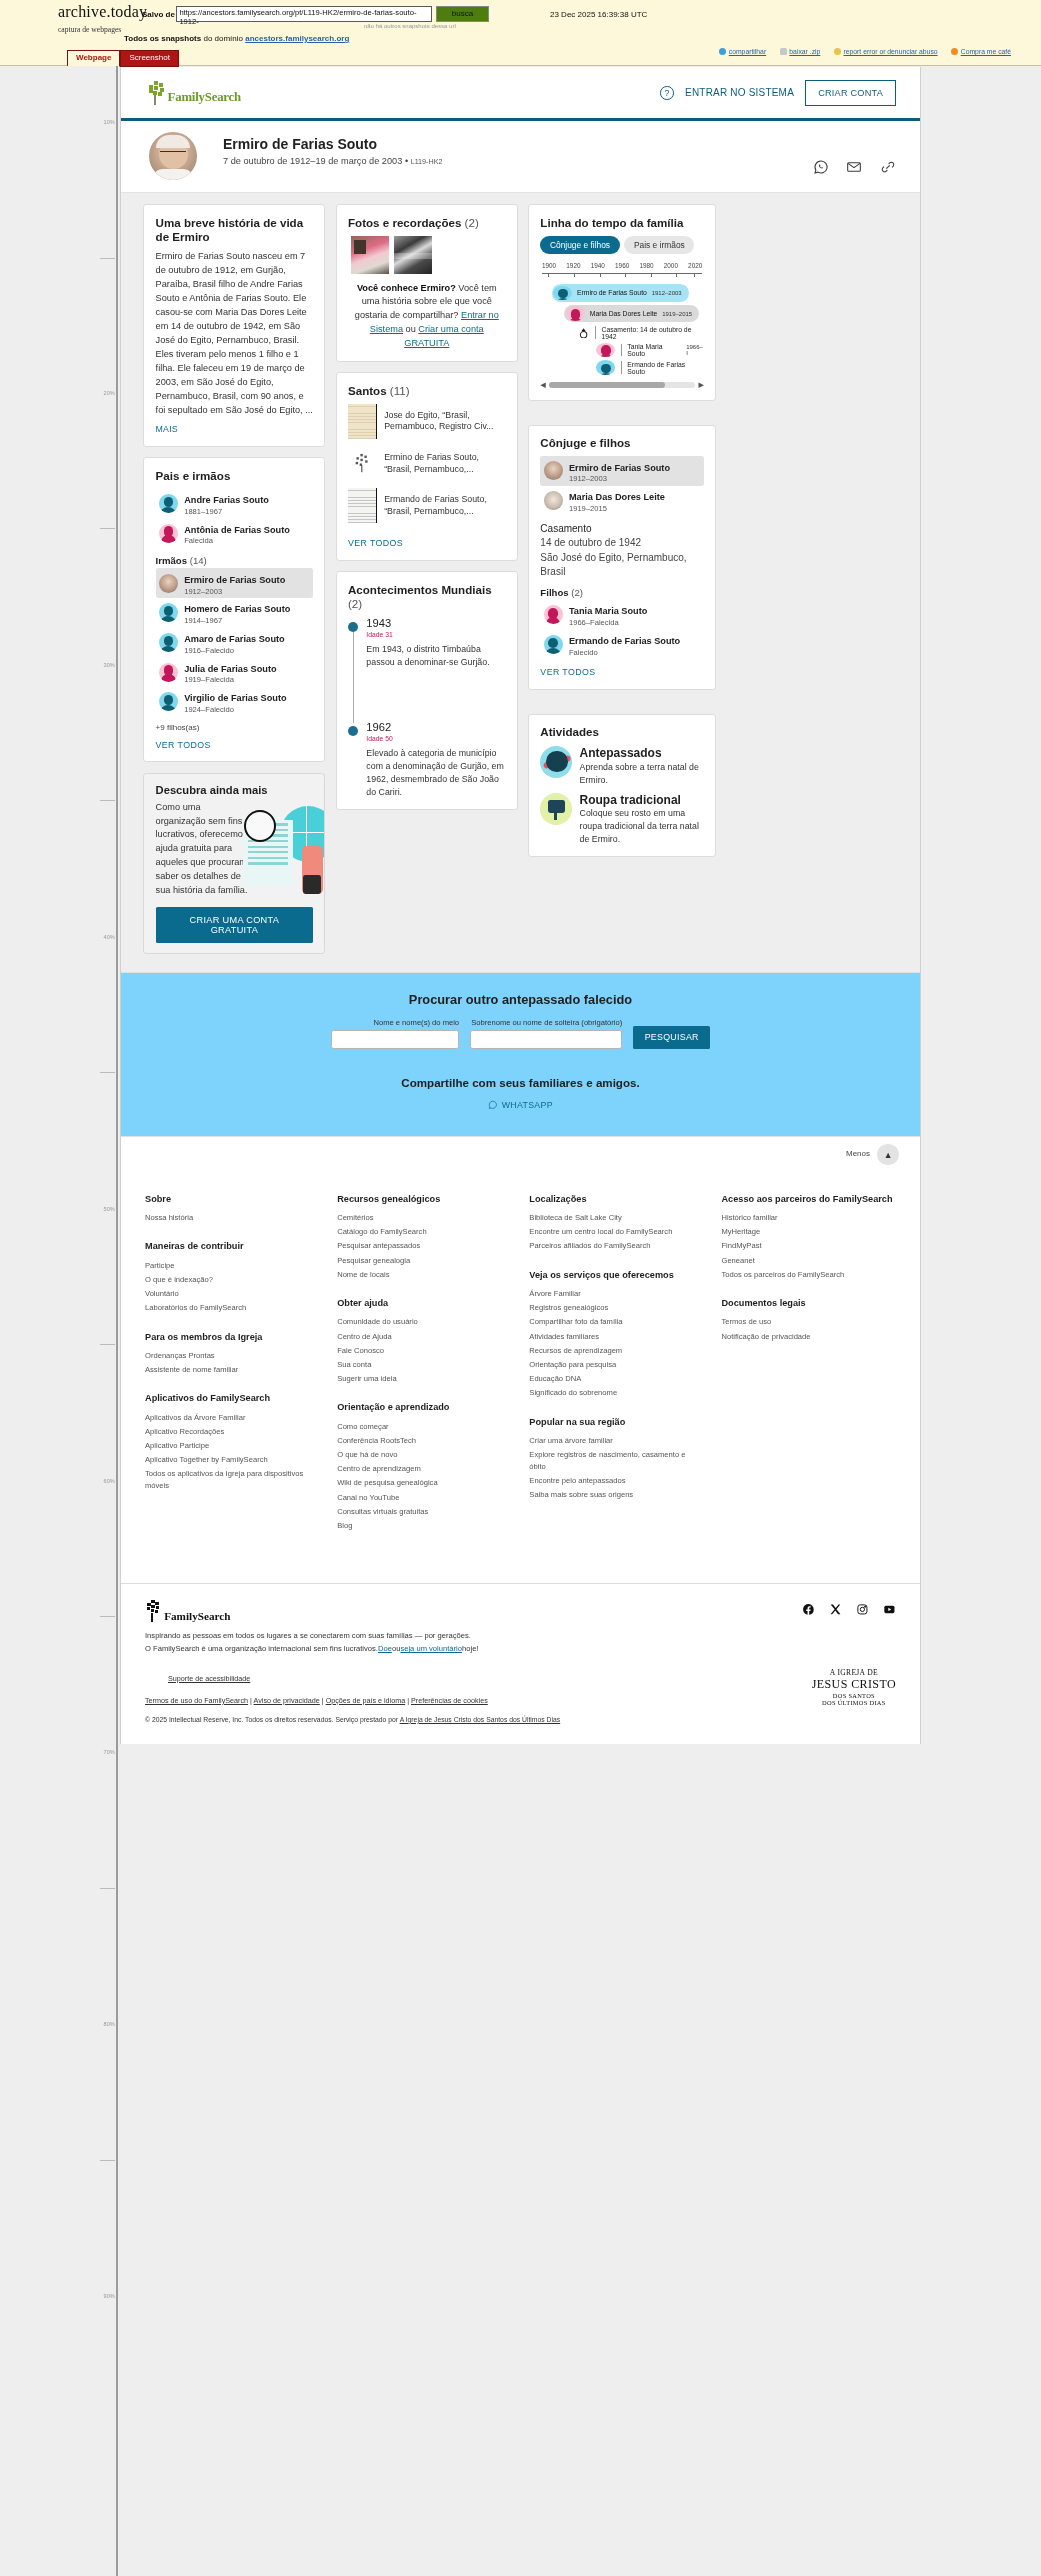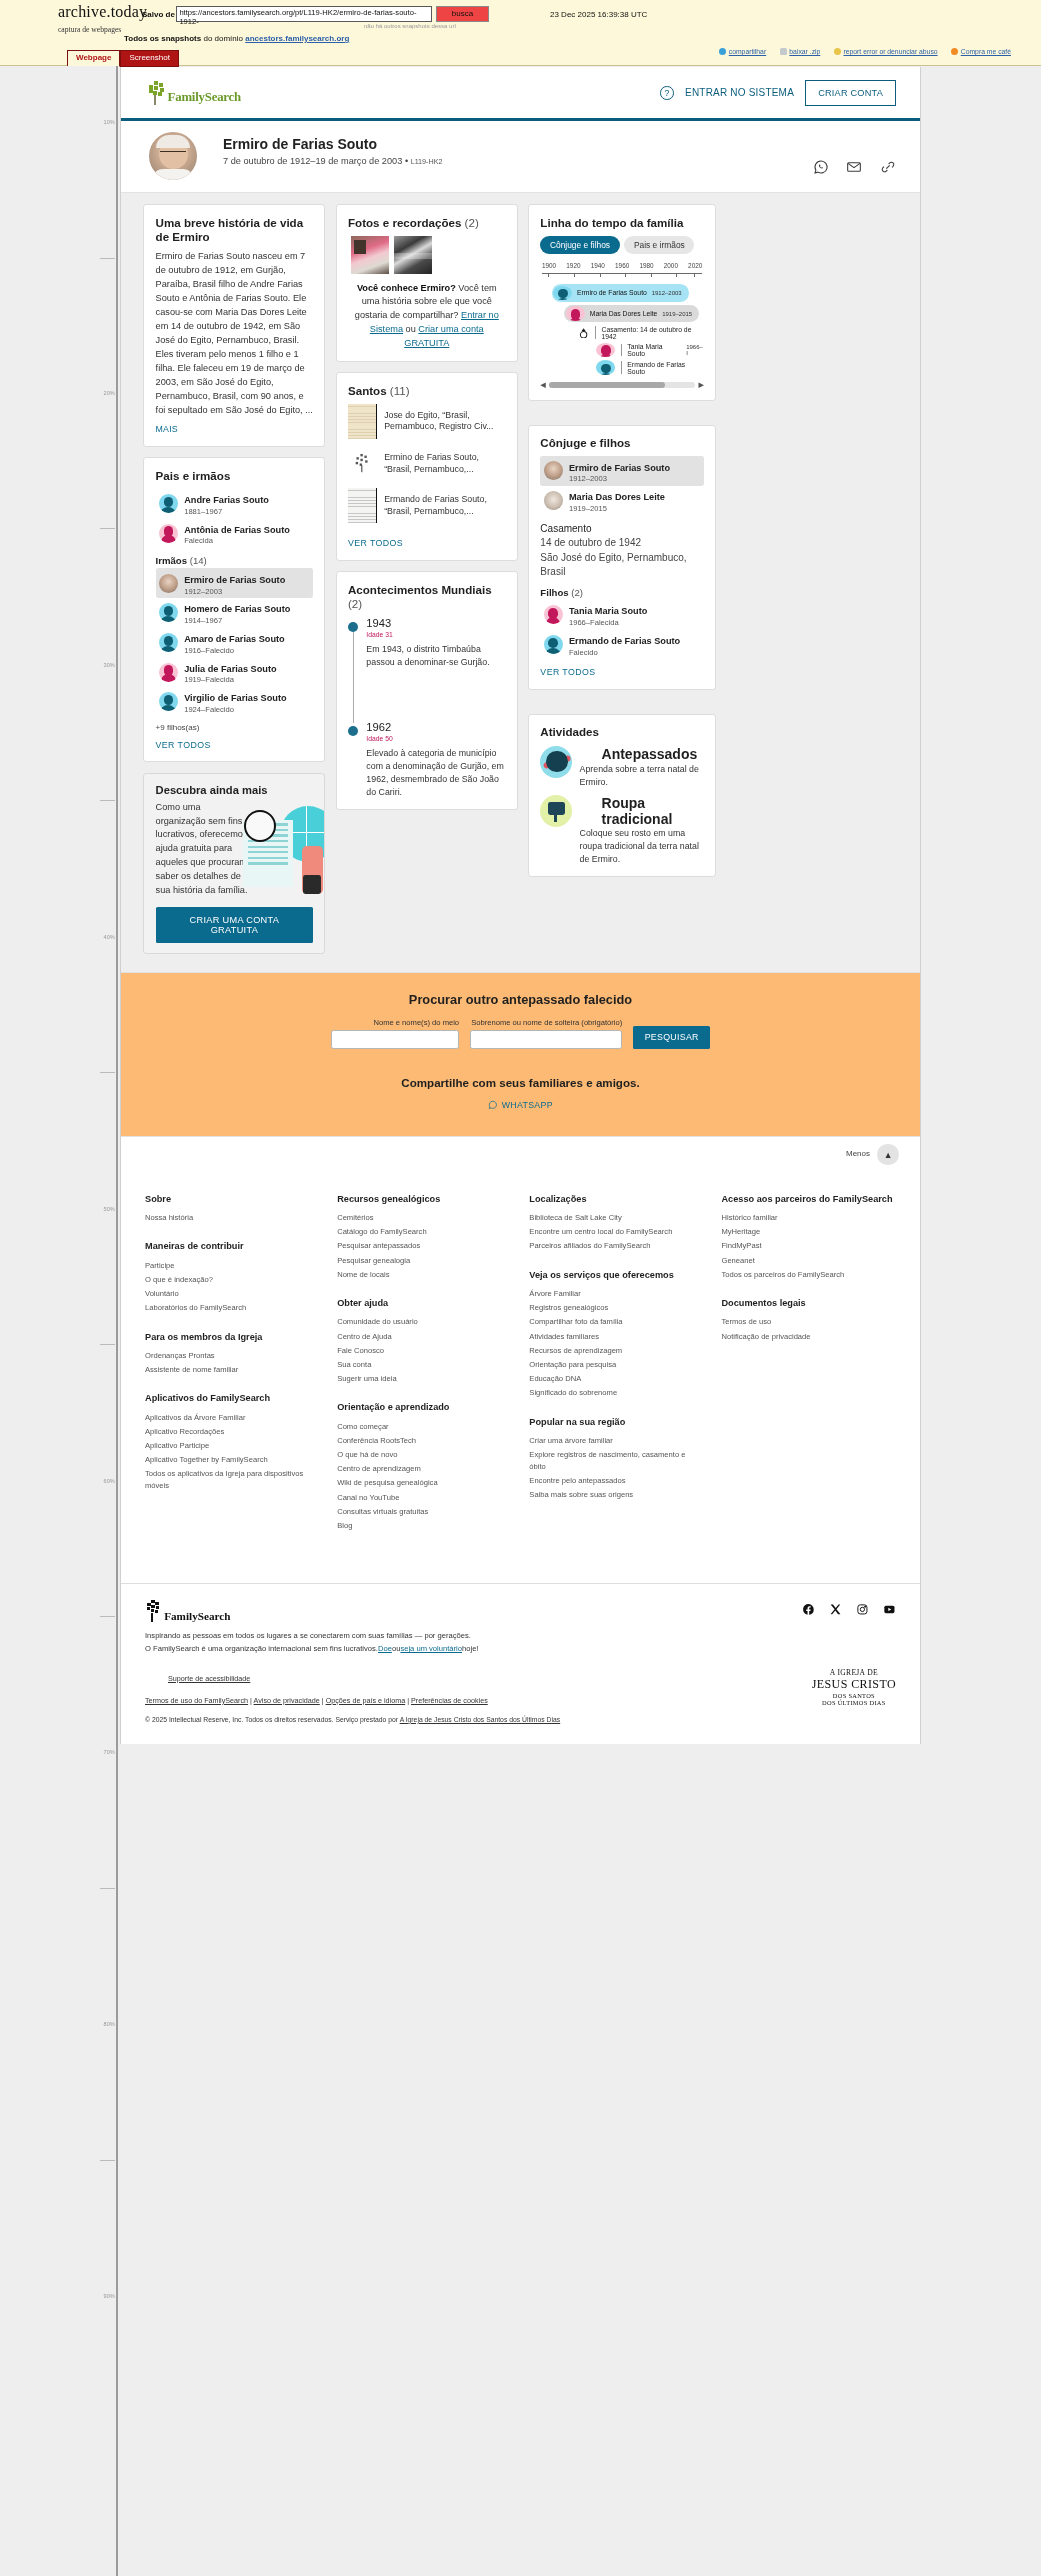--- a/index.html
+++ b/index.html
@@ -20,21 +20,21 @@
   .az-logo { position:absolute; left:58px; top:3.2px; font-family:"Liberation Serif",serif; font-size:16px; color:#111; letter-spacing:0.2px;}
   .az-sub { position:absolute; left:58px; top:25px; font-size:7.6px; color:#333; font-family:"Liberation Serif",serif;}
   .az-savedfrom { position:absolute; left:142px; top:10.4px; font-size:8px; font-weight:bold; color:#111; }
   .az-urlbox {
     position:absolute; left:176px; top:5.6px; width:256px; height:16px;
     border:0.8px solid #5a5a5a; background:#fff; font-size:7.6px; color:#111;
     padding:1.6px 2.4px; font-family:"Liberation Sans",sans-serif;
   }
   .az-searchbtn {
     position:absolute; left:436px; top:5.6px; width:53px; height:16px;
-    border:0.8px solid #888; background:#ef4444; font-size:8px; color:#111;
+    border:0.8px solid #888; background:#4d7c0f; font-size:8px; color:#111;
     display:flex; align-items:center; justify-content:center; cursor:pointer;
   }
   .az-nosnap { position:absolute; left:364px; top:23px; font-size:6px; color:#999; }
   .az-alls { position:absolute; left:124px; top:34px; font-size:8px; color:#111; font-weight:bold;}
   .az-alls span.nrm { font-weight:normal; }
   .az-alls a { color:#2b5fa8; }
   .az-date { position:absolute; left:550px; top:10.4px; font-size:8px; color:#111; }
   .az-tabs { position:absolute; left:67px; top:50px; display:flex; }
   .az-tab {
     font-size:8px; color:#fff; padding:2.4px 8px 3.2px 8px; cursor:pointer;
@@ -184,21 +184,21 @@
 
   
   .arow { display:flex; gap:7.2px; align-items:flex-start; margin-top:6.4px;}
   .aimg { width:32px; height:32px; border-radius:50%; flex:0 0 32px; position:relative; overflow:hidden;}
   .aimg.globe { background:#8fdcea; }
   .aimg.globe:after{content:"";position:absolute;left:5.6px;top:4.8px;width:21.6px;height:21.6px;border-radius:50%;background:#15404f;}
   .aimg.globe:before{content:"";position:absolute;left:2.4px;top:12.8px;width:28px;height:5.6px;background:#e0555f;transform:rotate(-18deg);border-radius:3.2px;}
   .aimg.cloth { background:#e3f0a8; }
   .aimg.cloth:after{content:"";position:absolute;left:7.2px;top:7.2px;width:17px;height:12.8px;background:#1d4457;border-radius:2.4px;}
   .aimg.cloth:before{content:"";position:absolute;left:13.6px;top:19px;width:3.2px;height:8.8px;background:#1d4457;}
-  .atitle { font-size:14px; font-weight:bold; color:#1f1f1f;margin-left:22px;}
+  .atitle { font-size:12px; font-weight:bold; color:#1f1f1f;}
   .atxt { font-size:8.8px; color:#333; line-height:1.45; margin-top:0.8px;}
 
   
   .disc { background:#f2f2f2; border:0.8px solid #d8d8d8; border-radius:3.2px; padding:10.4px 11.2px; position:relative; overflow:hidden;}
   .disc h2 { margin:0 0 4.8px 0; font-size:11.2px; font-weight:bold; color:#1f1f1f;}
   .disc p { margin:0; font-size:9.2px; color:#333; line-height:1.5; width:96px;}
   .disc .art { position:absolute; right:-3.2px; top:32px; width:88px; height:88px; }
   .disc .globe2 { position:absolute; right:-8px; top:0; width:56px; height:56px; border-radius:50%; background:#49cfd8; }
   .disc .globe2:after{content:"";position:absolute;left:0;top:26px;width:56px;height:1.2px;background:#fff;}
   .disc .globe2:before{content:"";position:absolute;left:26px;top:0;width:1.2px;height:56px;background:#fff;}
@@ -206,21 +206,21 @@
   .disc .doc i { display:block; height:2.4px; background:#8fd4d4; margin:3.2px 4.8px; }
   .disc .mag { position:absolute; left:4.8px; top:4.8px; width:32px; height:32px; border:2.4px solid #111; border-radius:50%; background:#f9f9f9;}
   .disc .person { position:absolute; right:4.8px; bottom:0; width:21px; height:48px; background:#f08a7c; border-radius:4.8px;}
   .disc .person:after{content:"";position:absolute;left:1.6px;bottom:0;width:17.6px;height:19px;background:#2a2a2a;border-radius:2.4px;}
   .btn-free {
     margin-top:9.6px; background:#0b6b8f; color:#fff; font-size:9.2px;
     padding:8px 9.6px; text-align:center; letter-spacing:0.3px; cursor:pointer; border-radius:1.6px;
   }
 
   
-  .search-band { background:#fdba74; border-top:0.8px solid #e2e2e2; padding:19px 0 24px 0; text-align:center;}
+  .search-band { background:#7dd3fc; border-top:0.8px solid #e2e2e2; padding:19px 0 24px 0; text-align:center;}
   .search-band h3 { margin:0 0 11.2px 0; font-size:12.8px; color:#1f1f1f; font-weight:bold;}
   .sform { display:flex; justify-content:center; gap:11.2px; align-items:flex-end; }
   .sfield { text-align:left; }
   .sfield label { display:block; font-size:7.6px; color:#333; margin-bottom:3.2px;text-align:right;}
   .sfield input { width:128px; height:19px; border:0.8px solid #b5b5b5; border-radius:2.4px; background:#fff; font-size:8.8px; padding:0 4px; font-family:"Liberation Sans",sans-serif;}
   .sfield.wide input { width:152px; }
   .btn-search { background:#0b6b8f; color:#fff; font-size:8.8px; padding:6.4px 11.2px; letter-spacing:0.3px; cursor:pointer; border-radius:1.6px; margin-bottom:0.8px;}
   .share-title { margin:27px 0 8px 0; font-size:11.6px; color:#1f1f1f; font-weight:bold;}
   .wa { color:#0b6b8f; font-size:8.8px; letter-spacing:0.3px; display:inline-flex; align-items:center; gap:4px; cursor:pointer;}
 

